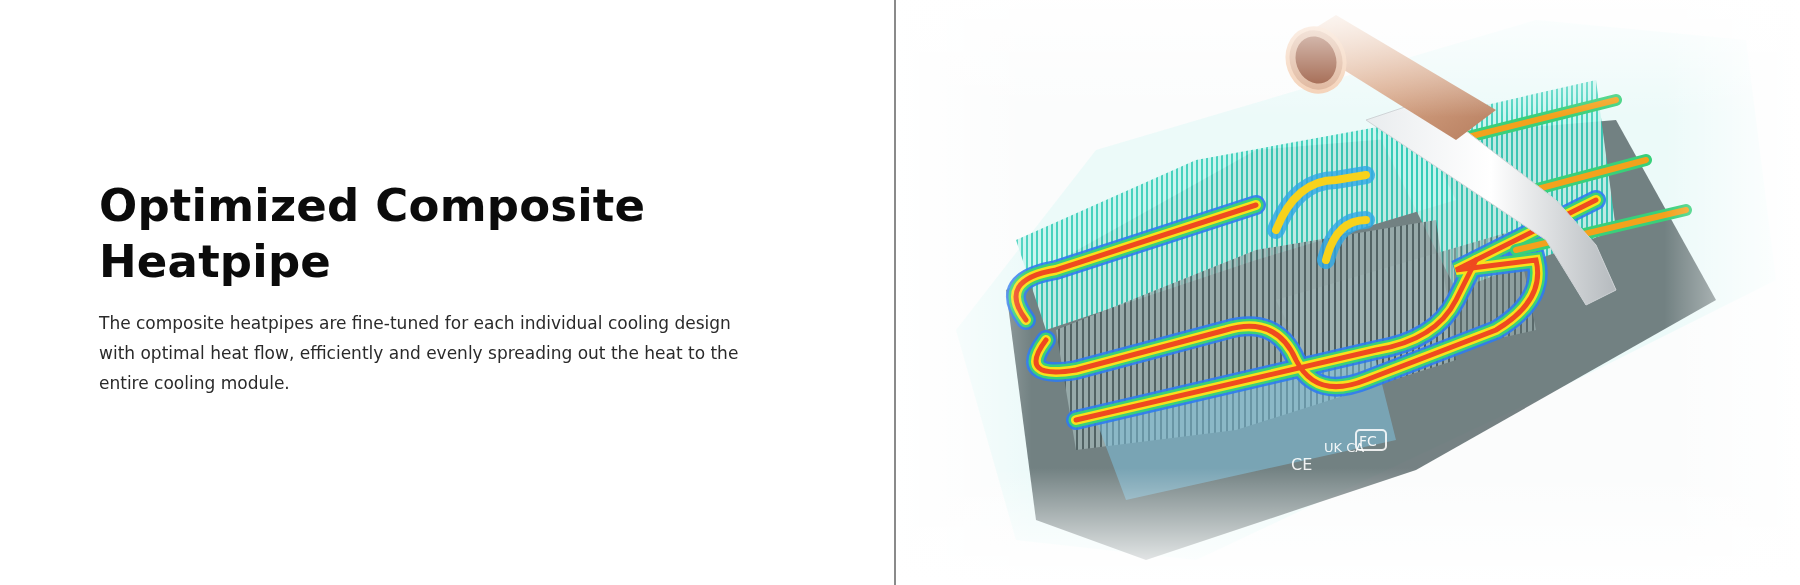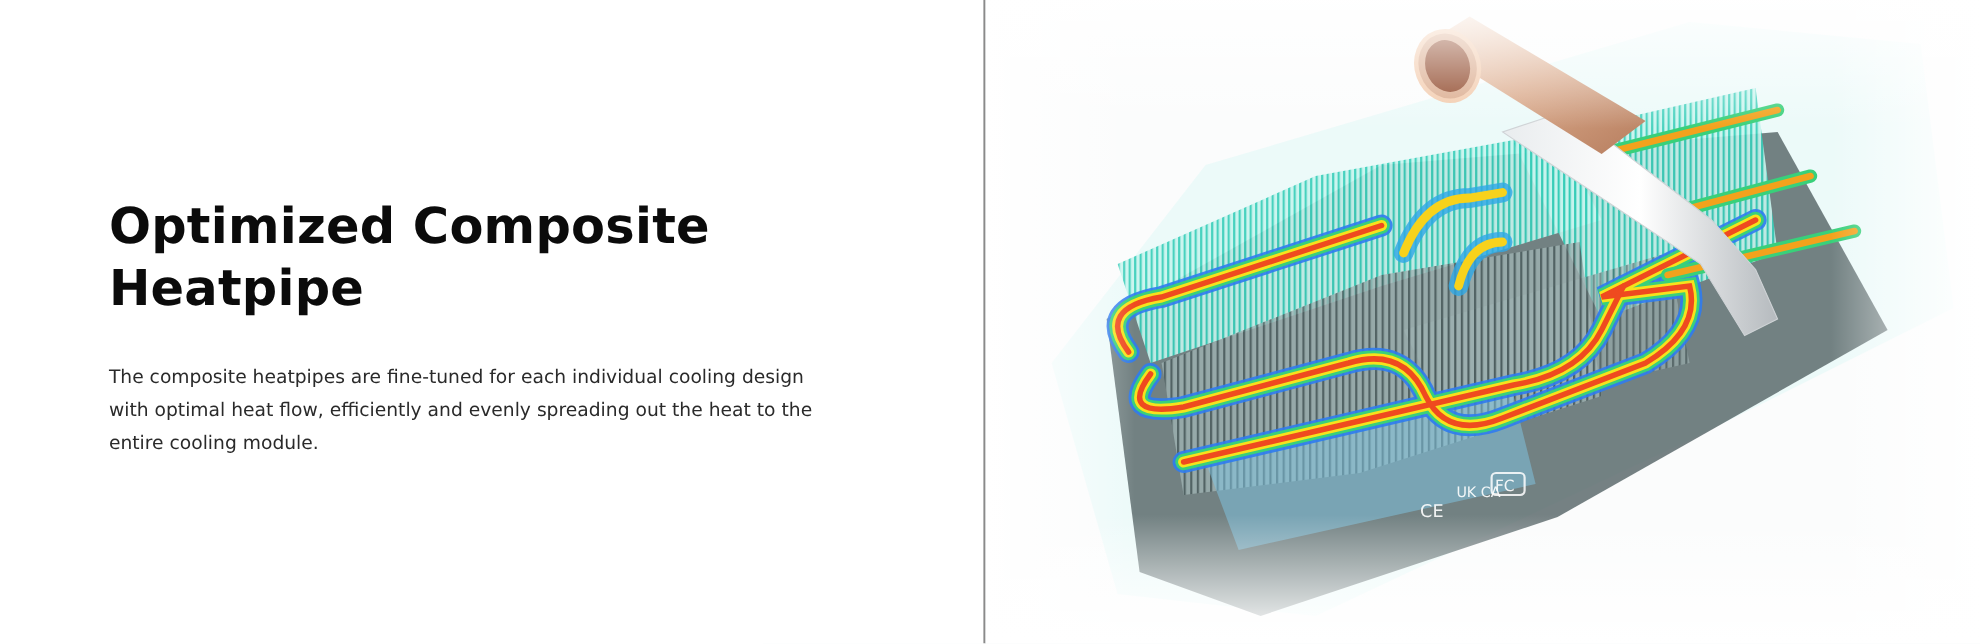--- a/index.html
+++ b/index.html
@@ -15,21 +15,21 @@
   .divider {
     position:absolute; left:894px; top:0; width:2px; height:585px; background:#8a8a8a;
   }
   .title {
     position:absolute; left:99px; top:178px; margin:0;
     font-family:"DejaVu Sans", sans-serif; font-weight:bold;
     font-size:45px; line-height:56px; color:#0b0b0b; letter-spacing:0.2px;
     width:700px;
   }
   .desc {
-    position:absolute; left:99px; top:328px; margin:0; width:650px;
+    position:absolute; left:99px; top:308px; margin:0; width:650px;
     font-family:"DejaVu Sans", sans-serif; font-size:17px; line-height:30px;
     color:#2a2a2a; font-weight:normal;
   }
   .right-panel {
     position:absolute; left:896px; top:0; width:904px; height:585px;
     background:#fbfcfc; overflow:hidden;
   }
   .illus { position:absolute; left:0; top:0; width:904px; height:585px; }
 </style>
 </head>

